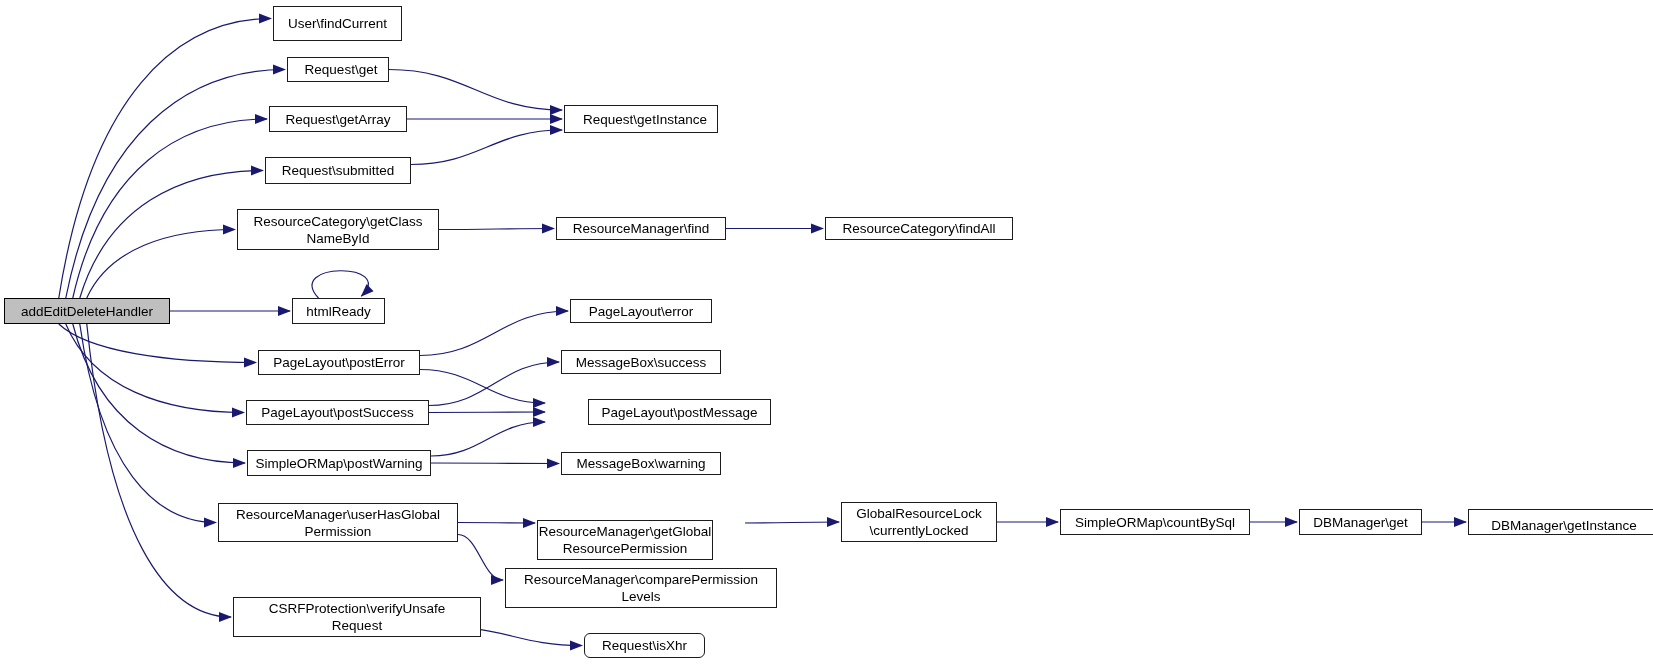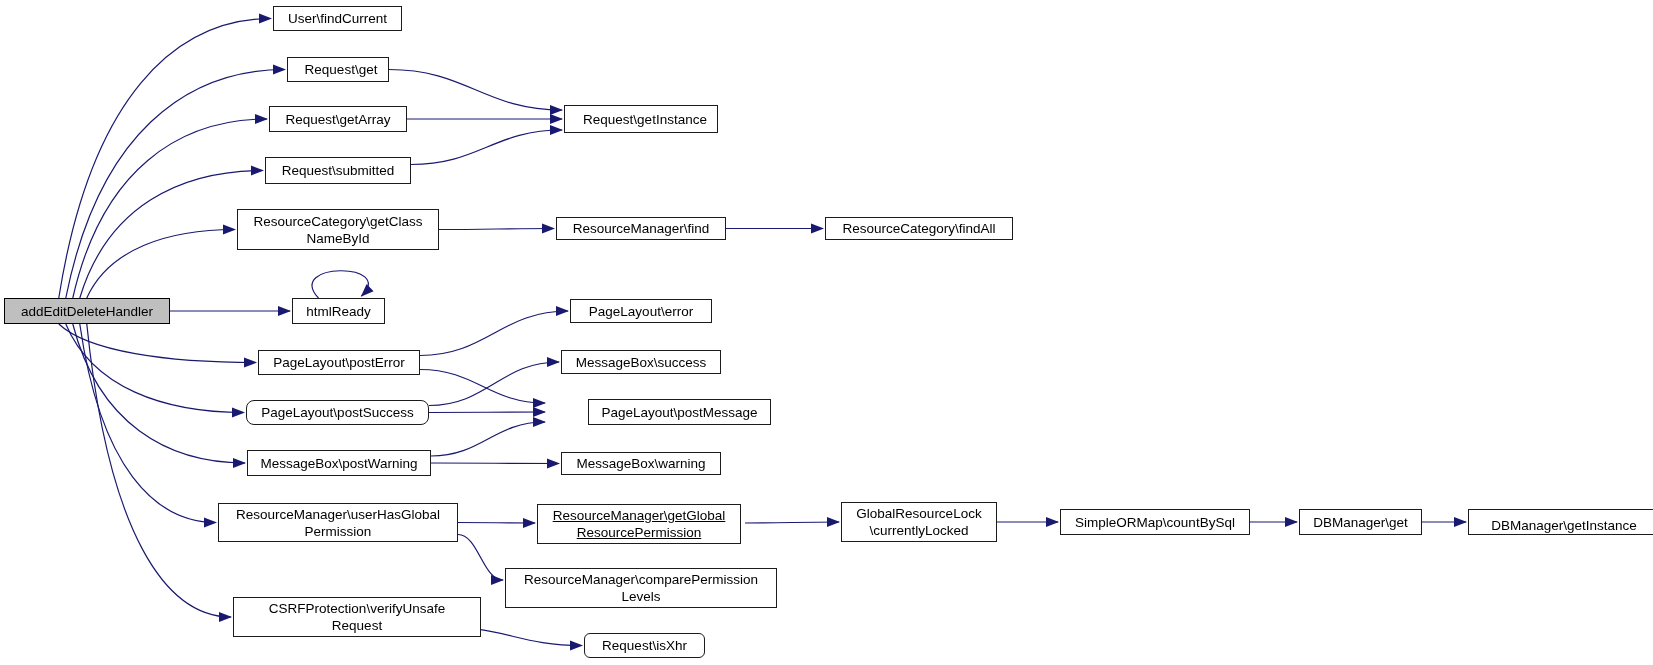--- a/index.html
+++ b/index.html
@@ -67,21 +67,21 @@
       <path d="M 458 534.5 C 478.25 534.5, 482.75 580, 503 580" fill="none" stroke="#191970" stroke-width="1.2" marker-end="url(#arrow)"></path>
       <path d="M 745 523 C 787.3 523, 796.7 522, 839 522" fill="none" stroke="#191970" stroke-width="1.2" marker-end="url(#arrow)"></path>
       <path d="M 997 522 C 1024.45 522, 1030.55 522, 1058 522" fill="none" stroke="#191970" stroke-width="1.2" marker-end="url(#arrow)"></path>
       <path d="M 1250 522 C 1271.15 522, 1275.85 522, 1297 522" fill="none" stroke="#191970" stroke-width="1.2" marker-end="url(#arrow)"></path>
       <path d="M 1422 522 C 1441.8 522, 1446.2 522, 1466 522" fill="none" stroke="#191970" stroke-width="1.2" marker-end="url(#arrow)"></path>
       <path d="M 443 627 C 505.55 627, 519.45 645.5, 582 645.5" fill="none" stroke="#191970" stroke-width="1.2" marker-end="url(#arrow)"></path>
     </svg>
     <div class="node hub" style="left: 4px; top: 298px; width: 166px; height: 26px;">
       <span>addEditDeleteHandler</span>
     </div>
-    <div class="node" style="left: 273px; top: 6px; width: 129px; height: 25px;">
+    <div class="node" style="left: 273px; top: 6px; width: 129px; height: 35px;">
       <span>User\findCurrent</span>
     </div>
     <div class="node" style="left: 287px; top: 57px; width: 102px; height: 25px; padding-left: 6px;">
       <span>Request\get</span>
     </div>
     <div class="node" style="left: 564px; top: 105px; width: 154px; height: 28px; padding-left: 8px;">
       <span>Request\getInstance</span>
     </div>
     <div class="node" style="left: 269px; top: 106px; width: 138px; height: 26px;">
       <span>Request\getArray</span>
@@ -104,37 +104,37 @@
     </div>
     <div class="node" style="left: 570px; top: 299px; width: 142px; height: 24px;">
       <span>PageLayout\error</span>
     </div>
     <div class="node" style="left: 258px; top: 350px; width: 162px; height: 25px;">
       <span>PageLayout\postError</span>
     </div>
     <div class="node" style="left: 561px; top: 350px; width: 160px; height: 24px;">
       <span>MessageBox\success</span>
     </div>
-    <div class="node" style="left: 246px; top: 400px; width: 183px; height: 25px; border-radius: 8px;">
+    <div class="node" style="left: 246px; top: 400px; width: 183px; height: 25px;">
       <span>PageLayout\postSuccess</span>
     </div>
     <div class="node" style="left: 547px; top: 399px; width: 183px; height: 26px; margin-left: 41px;">
       <span>PageLayout\postMessage</span>
     </div>
     <div class="node" style="left: 247px; top: 450px; width: 184px; height: 26px;">
-      <span>MessageBox\postWarning</span>
+      <span>SimpleORMap\postWarning</span>
     </div>
     <div class="node" style="left: 561px; top: 452px; width: 160px; height: 23px;">
       <span>MessageBox\warning</span>
     </div>
     <div class="node" style="left: 218px; top: 503px; width: 240px; height: 39px;">
       <span>ResourceManager\userHasGlobal</span>
       <span>Permission</span>
     </div>
-    <div class="node" style="left: 537px; top: 504px; width: 204px; height: 40px; text-decoration: underline;">
+    <div class="node" style="left: 537px; top: 520px; width: 176px; height: 40px;">
       <span>ResourceManager\getGlobal</span>
       <span>ResourcePermission</span>
     </div>
     <div class="node" style="left: 841px; top: 502px; width: 156px; height: 40px;">
       <span>GlobalResourceLock</span>
       <span>\currentlyLocked</span>
     </div>
     <div class="node" style="left: 1060px; top: 509px; width: 190px; height: 26px;">
       <span>SimpleORMap\countBySql</span>
     </div>

